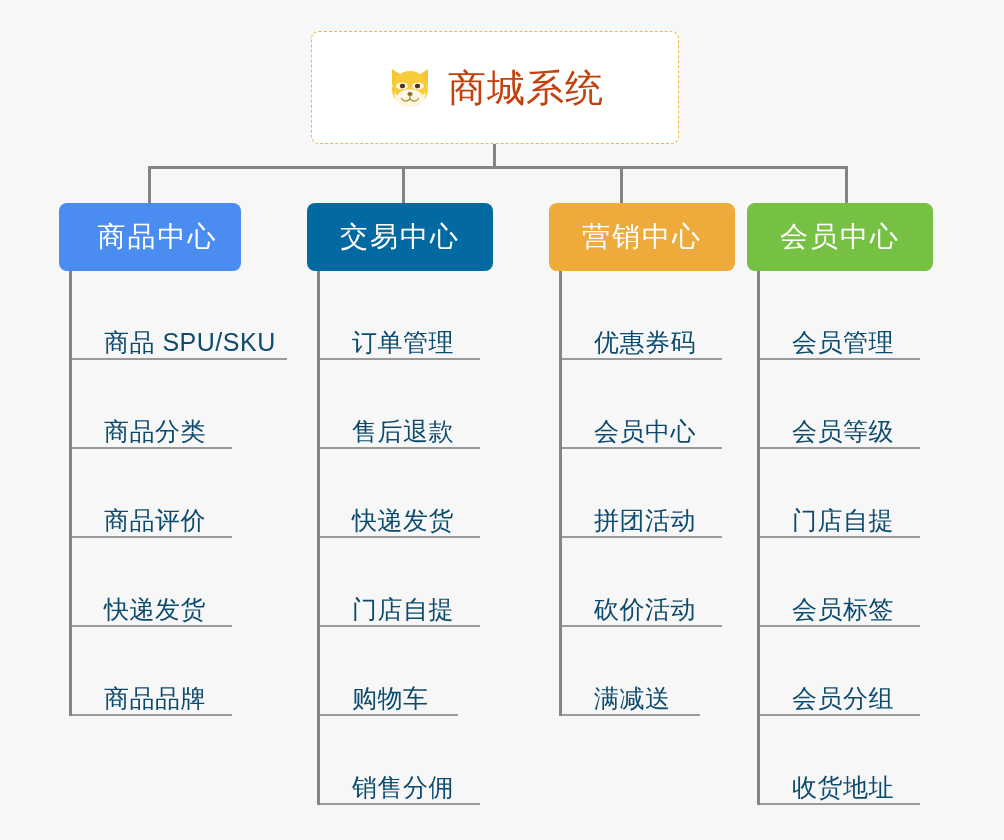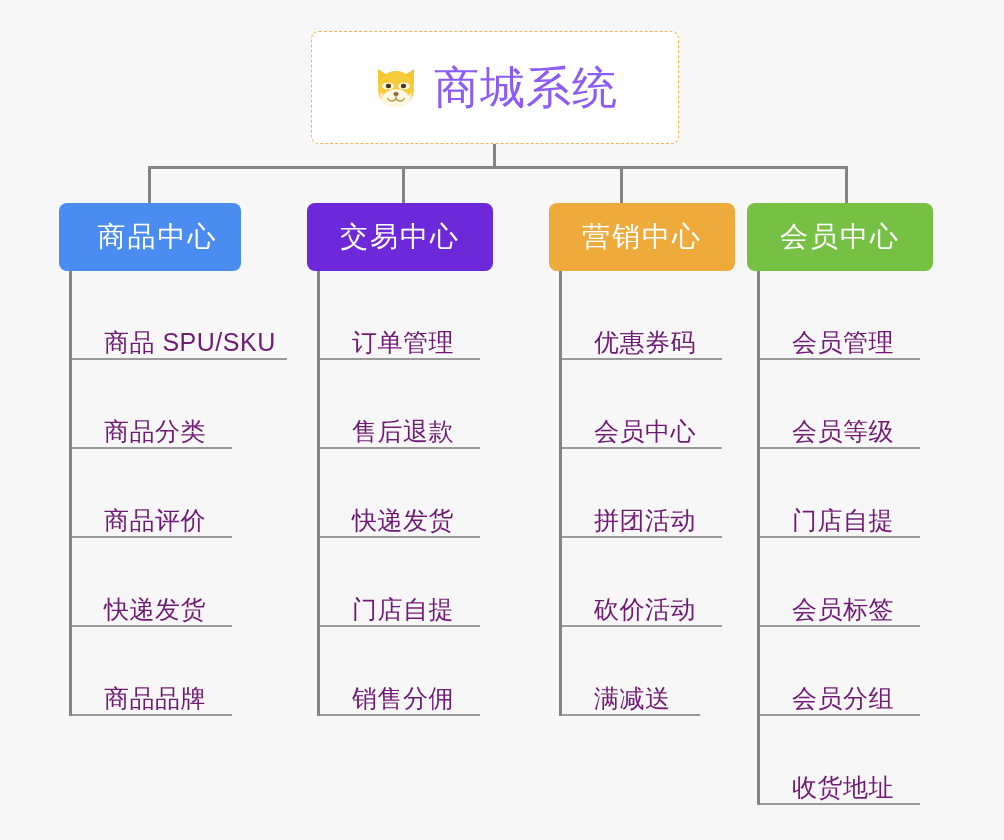--- a/index.html
+++ b/index.html
@@ -37,23 +37,23 @@
   }
 
   .root-icon {
     width: 48px;
     height: 46px;
     flex: 0 0 auto;
     display: block;
   }
 
   .root-title {
-    font-size: 45px;
+    font-size: 38px;
     line-height: 1;
-    color: #8b5cf6;
+    color: #c2410c;
     letter-spacing: 1px;
     white-space: nowrap;
   }
 
   
   .conn {
     position: absolute;
     background: #848484;
   }
   .conn-v { width: 3px; }
@@ -98,21 +98,21 @@
     position: absolute;
     left: 0;
     bottom: 0;
     height: 2px;
     background: #9a9a9a;
   }
 
   .leaf-label {
     font-size: 25px;
     line-height: 1.1;
-    color: #701a75;
+    color: #0c4a6e;
     white-space: nowrap;
     letter-spacing: 0.5px;
     position: relative;
     z-index: 2;
     background: transparent;
   }
 </style>
 </head>
 <body>
 
@@ -173,39 +173,43 @@
         <span class="leaf-label">快递发货</span>
       </div>
       <div class="leaf-item">
         <div class="leaf-underline" style="width:160px;"></div>
         <span class="leaf-label">商品品牌</span>
       </div>
     </div>
   </div>
 
   <div class="column" style="left:307px; width:215px;">
-    <div class="cat-header" style="width:186px; background:#6d28d9;">
+    <div class="cat-header" style="width:186px; background:#0369a1;">
       <span>交易中心</span>
     </div>
     <div class="leaf-list">
       <div class="leaf-item">
         <div class="leaf-underline" style="width:160px;"></div>
         <span class="leaf-label">订单管理</span>
       </div>
       <div class="leaf-item">
         <div class="leaf-underline" style="width:160px;"></div>
         <span class="leaf-label">售后退款</span>
       </div>
       <div class="leaf-item">
         <div class="leaf-underline" style="width:160px;"></div>
         <span class="leaf-label">快递发货</span>
       </div>
       <div class="leaf-item">
         <div class="leaf-underline" style="width:160px;"></div>
         <span class="leaf-label">门店自提</span>
+      </div>
+      <div class="leaf-item">
+        <div class="leaf-underline" style="width:138px;"></div>
+        <span class="leaf-label">购物车</span>
       </div>
       <div class="leaf-item">
         <div class="leaf-underline" style="width:160px;"></div>
         <span class="leaf-label">销售分佣</span>
       </div>
     </div>
   </div>
 
   <div class="column" style="left:549px; width:215px;">
     <div class="cat-header" style="width:186px; background:#eeab3c;">

